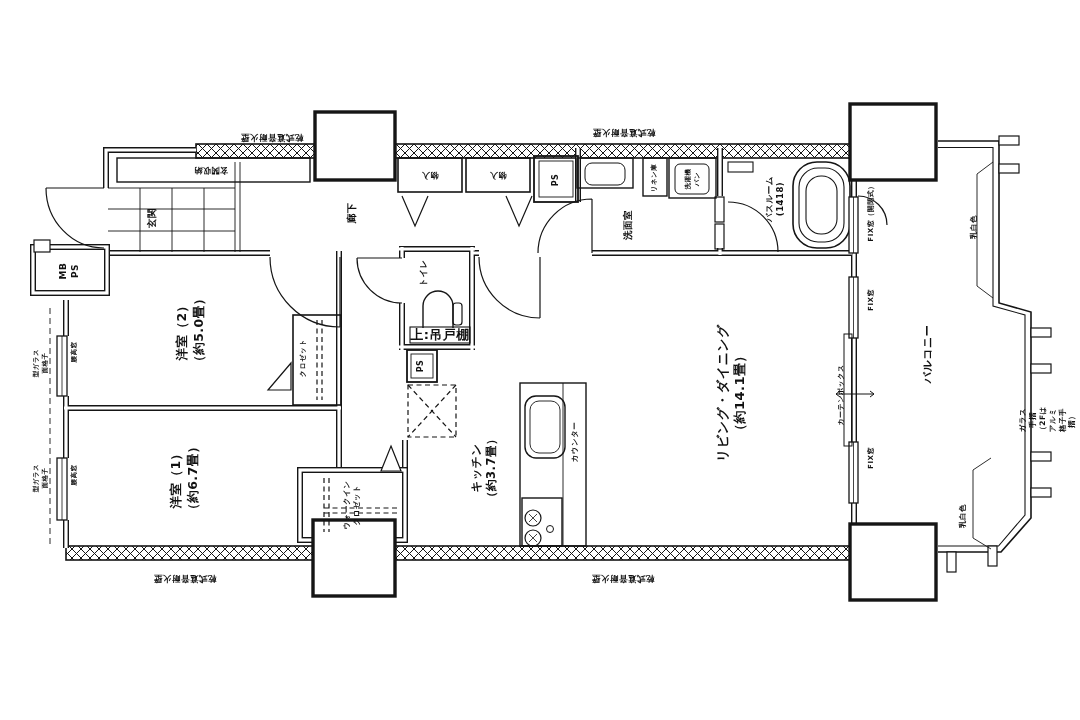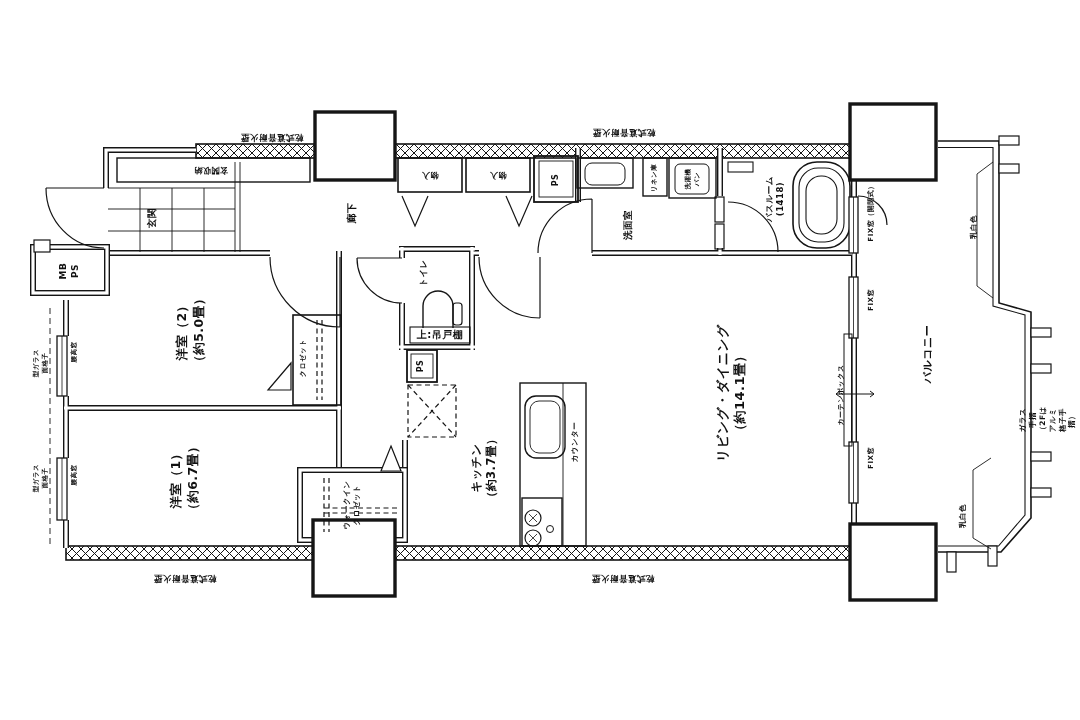--- a/index.html
+++ b/index.html
@@ -169,21 +169,21 @@
 <div class="lbl r90" style="left:352px;top:213px;font-size:10px">廊下</div>
 <div class="lbl r180" style="left:430px;top:175px;font-size:8px">物入</div>
 <div class="lbl r180" style="left:498px;top:175px;font-size:8px">物入</div>
 <div class="lbl r90" style="left:556px;top:180px;font-size:8px">PS</div>
 <div class="lbl r90" style="left:628px;top:225px;font-size:9.5px">洗面室</div>
 <div class="lbl r90" style="left:654px;top:178px;font-size:6.5px">リネン庫</div>
 <div class="lbl r90" style="left:693px;top:179px;font-size:6.5px">洗濯機
 パン</div>
 <div class="lbl r90" style="left:775px;top:199px;font-size:8.5px"><span>バスルーム</span><br><span>(1418)</span></div>
 <div class="lbl r90" style="left:424px;top:273px;font-size:8.5px">トイレ</div>
-<div class="lbl" style="left:440px;top:335px;font-size:10px">上:吊戸棚</div>
+<div class="lbl" style="left:440px;top:335px;font-size:13px">上:吊戸棚</div>
 <div class="lbl r90" style="left:421px;top:366px;font-size:8px">PS</div>
 <div class="lbl r90 big" style="left:190px;top:330px;font-size:12.5px"><span>洋室（2）</span><br><span>（約5.0畳）</span></div>
 <div class="lbl r90" style="left:304px;top:358px;font-size:7px">クロゼット</div>
 <div class="lbl r90 big" style="left:184px;top:478px;font-size:12.5px"><span>洋室（1）</span><br><span>（約6.7畳）</span></div>
 <div class="lbl r90" style="left:352px;top:505px;font-size:7.5px">ウォークイン
 クロゼット</div>
 <div class="lbl r90 big" style="left:484px;top:468px;font-size:11.5px"><span>キッチン</span><br><span>（約3.7畳）</span></div>
 <div class="lbl r90" style="left:575px;top:442px;font-size:7.5px">カウンター</div>
 <div class="lbl r90 big" style="left:731px;top:393px;font-size:13px"><span>リビング・ダイニング</span><br><span>（約14.1畳）</span></div>
 <div class="lbl r90" style="left:842px;top:395px;font-size:7px">カーテンボックス</div>

